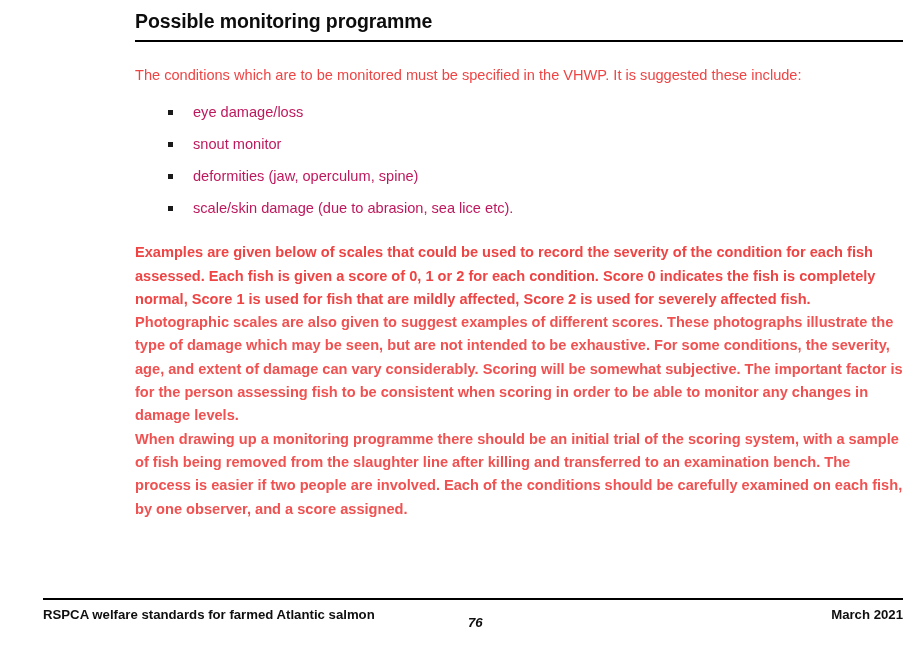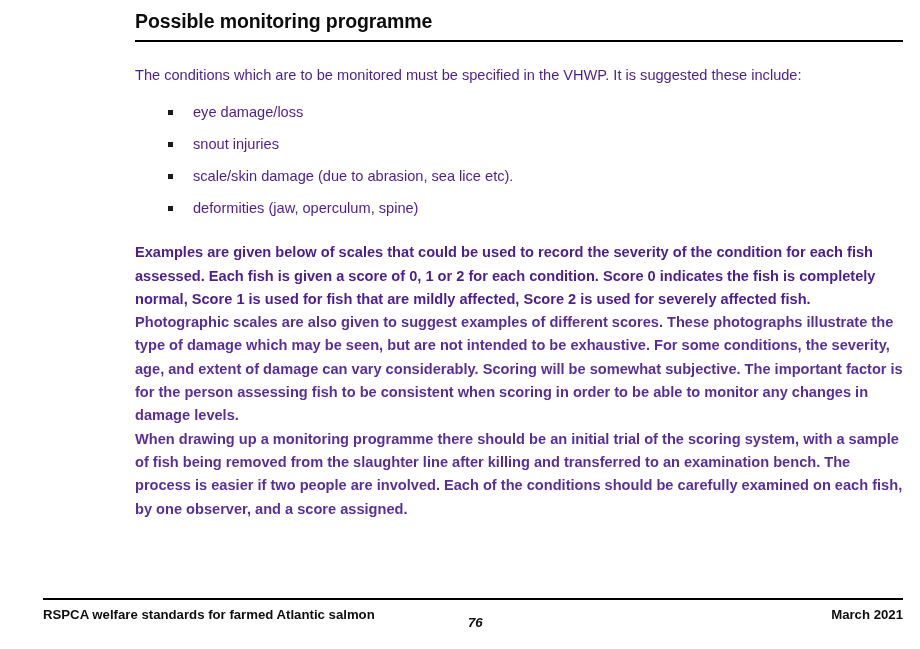--- a/index.html
+++ b/index.html
@@ -53,37 +53,37 @@
     position: absolute;
     left: 122px;
     top: 64px;
     width: 768px;
   }
 
   p.para {
     margin: 0;
     font-size: 14.6px;
     line-height: 23.3px;
-    color: #4c1d95;
+    color: #ef4444;
     text-align: left;
   }
 
   .para-intro { margin-bottom: 0; }
 
   ul.cond-list {
     list-style: none;
     margin: 14px 0 0 0;
     padding: 0;
   }
   ul.cond-list li {
     position: relative;
     padding-left: 58px;
     font-size: 14.6px;
     line-height: 23.3px;
-    color: #4c1d95;
+    color: #be185d;
     margin-bottom: 8.6px;
   }
   ul.cond-list li .sq-bullet {
     position: absolute;
     left: 33px;
     top: 9px;
     width: 5px;
     height: 5px;
     background: #1a1a1a;
   }
@@ -149,29 +149,29 @@
 
     <p class="para para-intro">The conditions which are to be monitored must be specified in the VHWP. It is suggested these include:</p>
 
     <ul class="cond-list">
       <li>
         <span class="sq-bullet"></span>
         <span>eye damage/loss</span>
       </li>
       <li>
         <span class="sq-bullet"></span>
-        <span>snout injuries</span>
+        <span>snout monitor</span>
+      </li>
+      <li>
+        <span class="sq-bullet"></span>
+        <span>deformities (jaw, operculum, spine)</span>
       </li>
       <li>
         <span class="sq-bullet"></span>
         <span>scale/skin damage (due to abrasion, sea lice etc).</span>
-      </li>
-      <li>
-        <span class="sq-bullet"></span>
-        <span>deformities (jaw, operculum, spine)</span>
       </li>
     </ul>
 
     <p class="para para-gap" style="margin-top:21px;">Examples are given below of scales that could be used to record the severity of the condition for each fish assessed. Each fish is given a score of 0, 1 or 2 for each condition. Score 0 indicates the fish is completely normal, Score 1 is used for fish that are mildly affected, Score 2 is used for severely affected fish.</p>
 
     <p class="para para-gap scan-faint">Photographic scales are also given to suggest examples of different scores. These photographs illustrate the type of damage which may be seen, but are not intended to be exhaustive. For some conditions, the severity, age, and extent of damage can vary considerably. Scoring will be somewhat subjective. The important factor is for the person assessing fish to be consistent when scoring in order to be able to monitor any changes in damage levels.</p>
 
     <p class="para para-gap scan-faint">When drawing up a monitoring programme there should be an initial trial of the scoring system, with a sample of fish being removed from the slaughter line after killing and transferred to an examination bench. The process is easier if two people are involved. Each of the conditions should be carefully examined on each fish, by one observer, and a score assigned.</p>
 
   </div>

